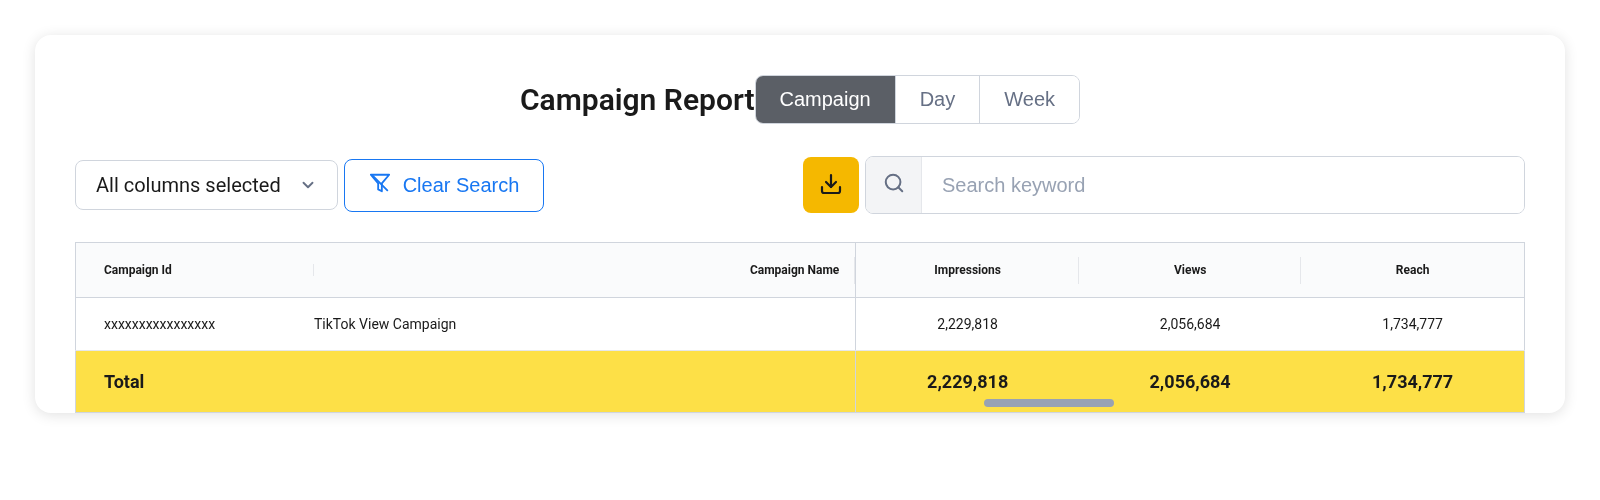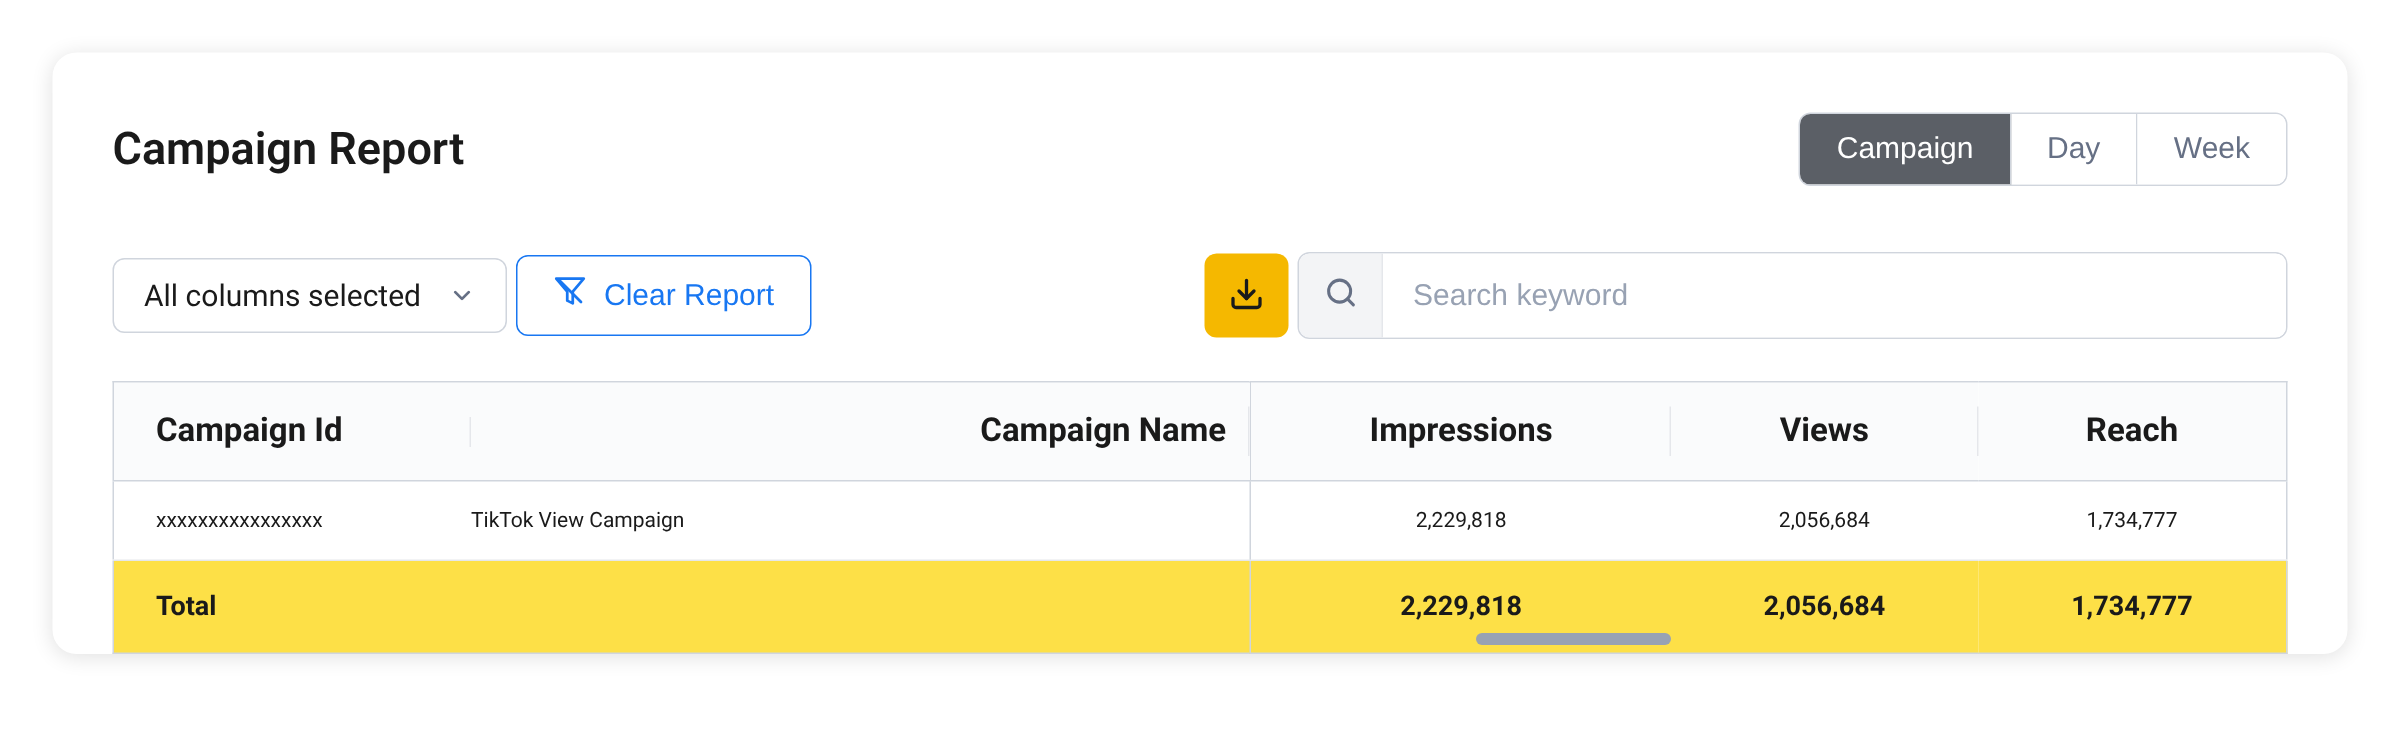--- a/index.html
+++ b/index.html
@@ -14,24 +14,24 @@
     .card {
       background: #fff;
       border-radius: 16px;
       box-shadow: 0 2px 14px rgba(0,0,0,0.12);
       padding: 40px 0 0 0;
       position: relative;
       overflow: hidden;
     }
     .header-row {
       display: flex;
-      justify-content: space-between;
+      justify-content: center;
       align-items: center;
       padding: 0 40px;
-      margin-bottom: 44px;
+      margin-bottom: 32px;
     }
     .title {
       font-size: 30px;
       font-weight: 600;
       color: #1a1a1a;
     }
     .tabs {
       display: flex;
       border: 1px solid #d0d5dd;
       border-radius: 8px;
@@ -124,21 +124,21 @@
     }
     .search-input::placeholder { color: #98a2b3; }
     .table {
       width: calc(100% - 80px);
       margin: 0 40px;
       border-collapse: collapse;
       border: 1px solid #d0d5dd;
     }
     .table thead th {
       background: #fafbfc;
-      font-size: 22px;
+      font-size: 12px;
       font-weight: 700;
       color: #1a1a1a;
       padding: 20px 16px;
       text-align: center;
       border-bottom: 1px solid #d0d5dd;
       position: relative;
     }
     .table thead th:first-child { text-align: left; padding-left: 28px; }
     .table thead th::after {
       content: '';
@@ -209,21 +209,21 @@
           </svg>
       </span>
     </div>
     <button class="clear-filters">
       <span>
         <svg width="22" height="22" viewBox="0 0 24 24" fill="none" stroke="#1877f2" stroke-width="2" stroke-linecap="round" stroke-linejoin="round">
             <polygon points="22 3 2 3 10 12.46 10 19 14 21 14 12.46 22 3"></polygon>
             <line x1="4" y1="4" x2="20" y2="20"></line>
           </svg>
       </span>
-      <span>Clear Report</span>
+      <span>Clear Search</span>
     </button>
     <div class="spacer"></div>
     <button class="download-btn">
       <span>
         <svg width="24" height="24" viewBox="0 0 24 24" fill="none" stroke="#1a1a1a" stroke-width="2.2" stroke-linecap="round" stroke-linejoin="round">
             <path d="M21 15v4a2 2 0 0 1-2 2H5a2 2 0 0 1-2-2v-4"></path>
             <polyline points="7 10 12 15 17 10"></polyline>
             <line x1="12" y1="15" x2="12" y2="3"></line>
           </svg>
       </span>

